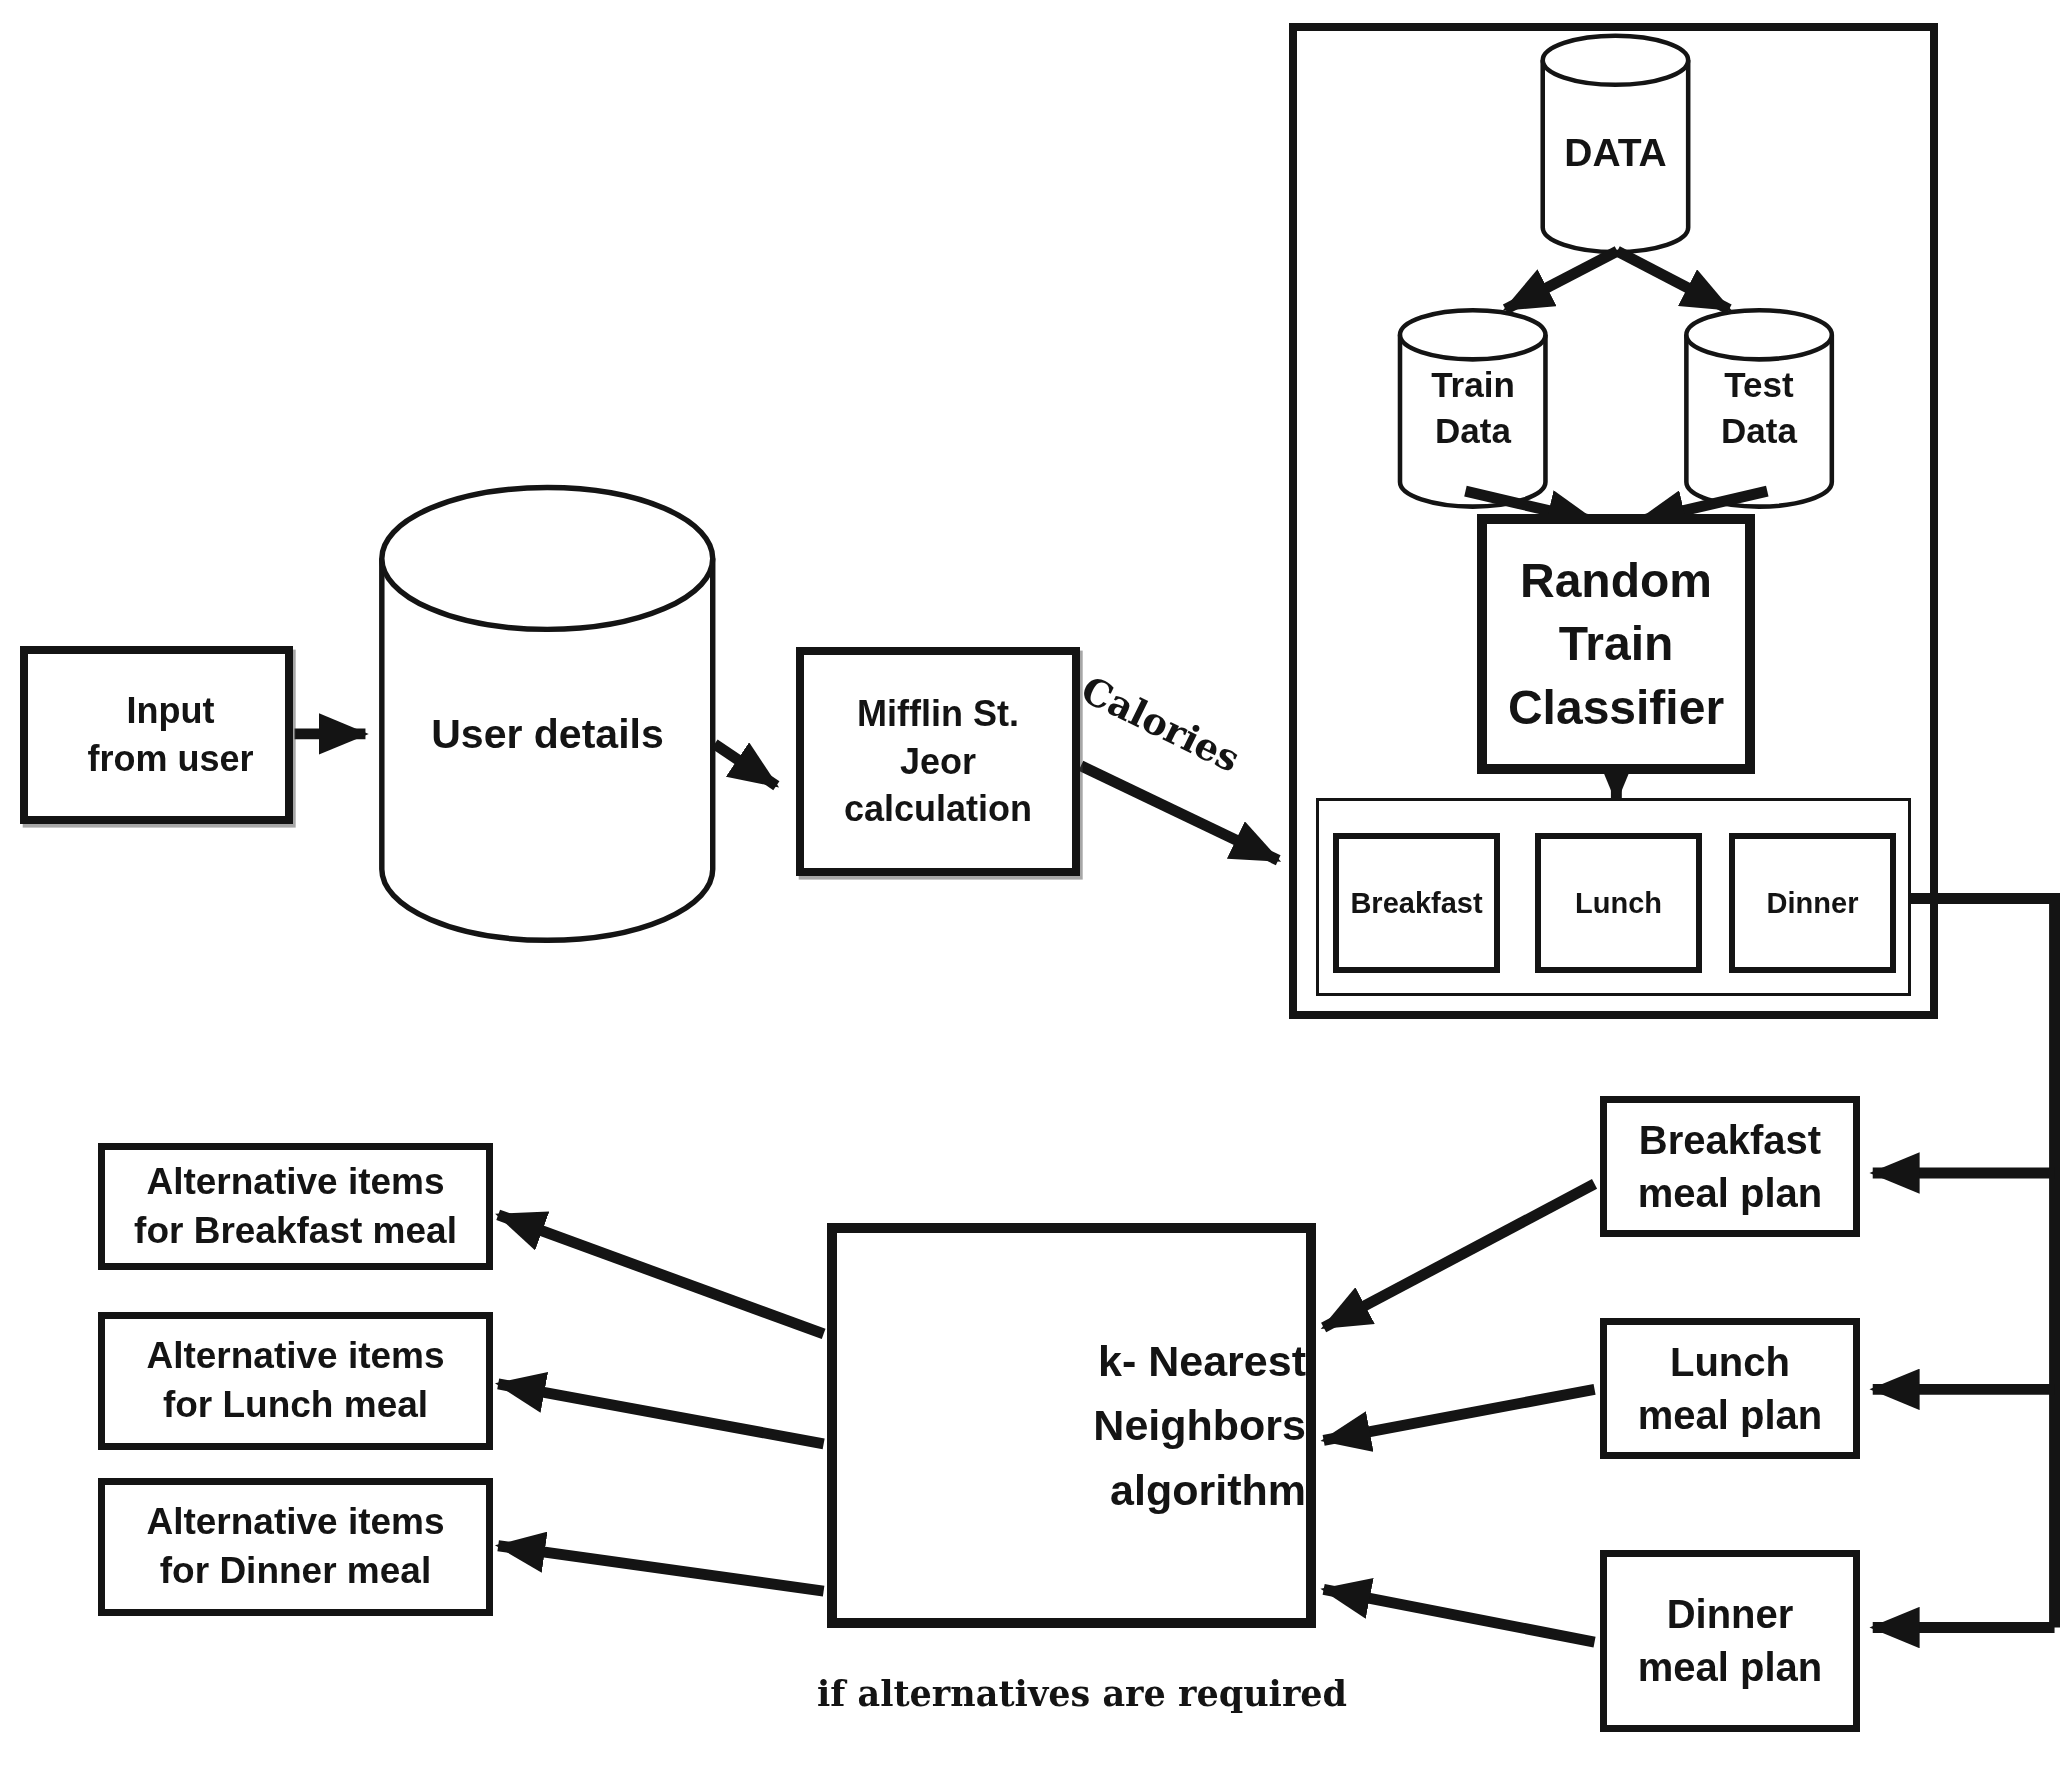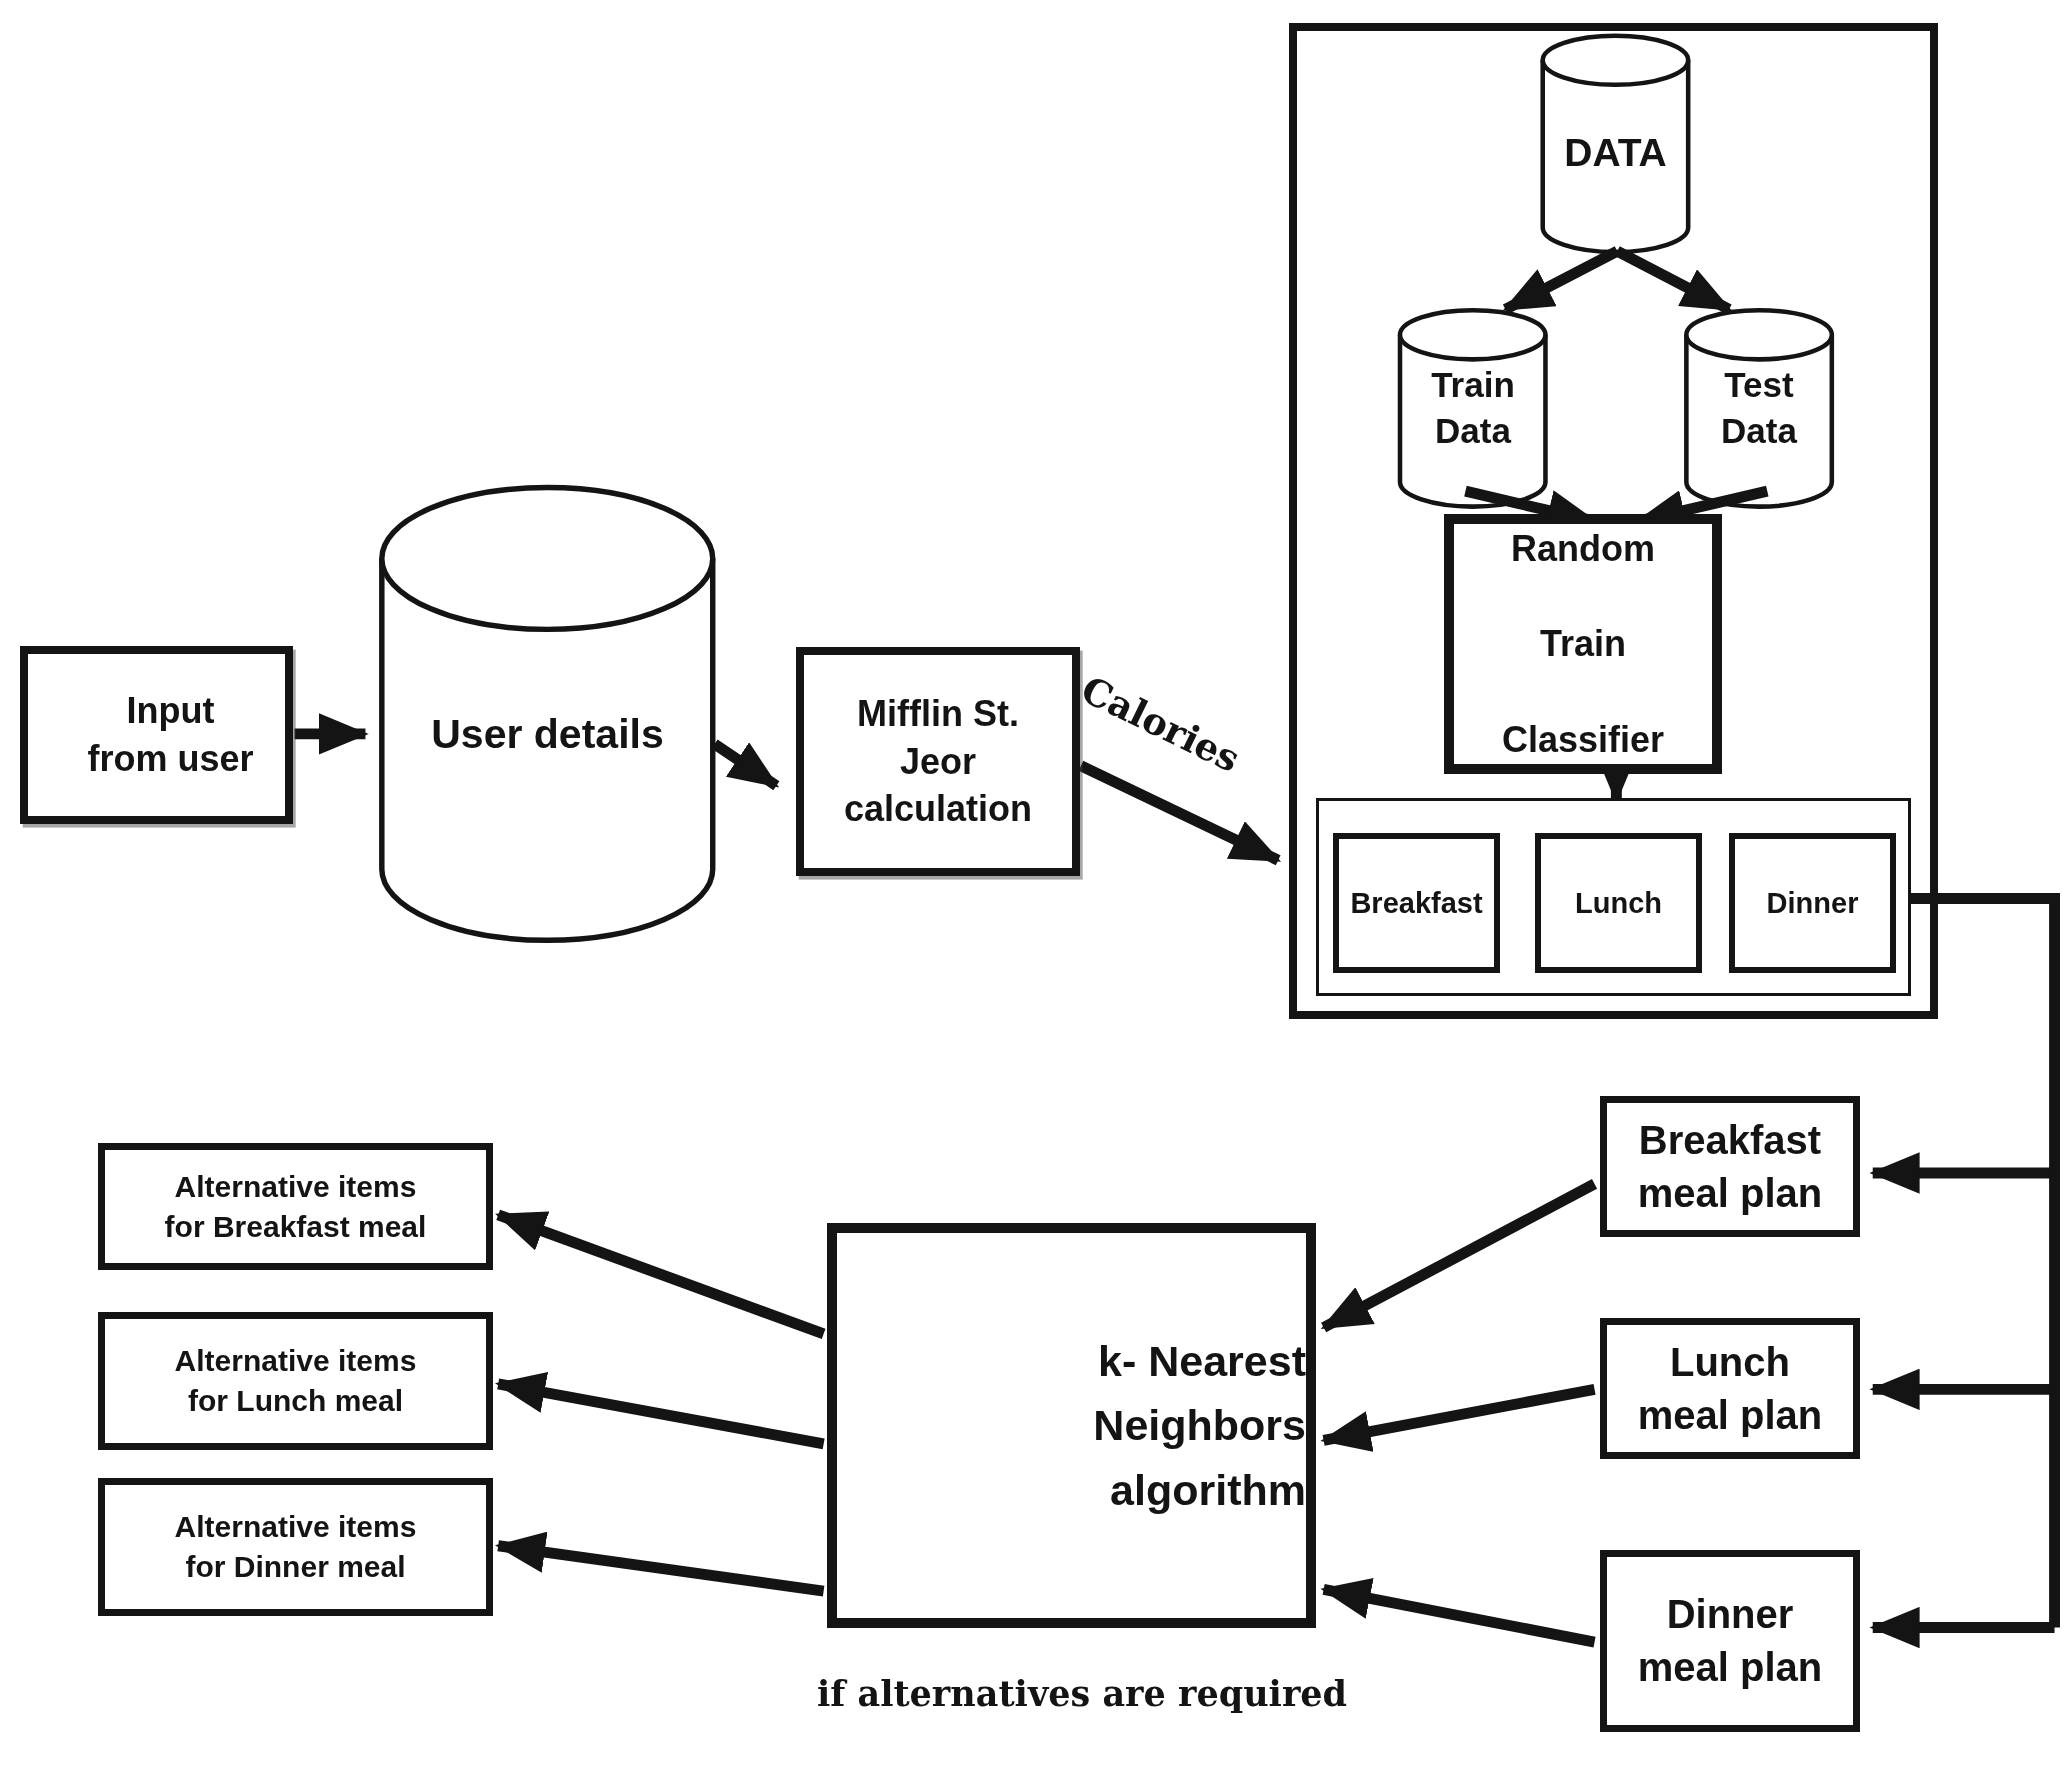--- a/index.html
+++ b/index.html
@@ -53,32 +53,32 @@
     line-height: 1.32;
   }
   .serif {
     font-family: "DejaVu Serif", serif;
     font-weight: 700;
   }
   
   .input-box      { left: 20px;   top: 646px;  width: 273px; height: 178px; border-width: 8.2px;  font-size: 36px; box-shadow: 2.7px 3.6px 0 rgba(60,60,60,.45); padding-left: 28px; }
   .mifflin-box    { left: 796px;  top: 647px;  width: 284px; height: 229px; border-width: 8.2px;  font-size: 36px; box-shadow: 2.7px 3.6px 0 rgba(60,60,60,.45); }
   .big-box        { left: 1289px; top: 23px;   width: 649px; height: 996px; border-width: 8.2px; }
-  .rf-box         { left: 1444px; top: 514px;  width: 278px; height: 260px; border-width: 10px; font-size: 36px; gap: 48px; }
+  .rf-box         { left: 1477px; top: 514px;  width: 278px; height: 260px; border-width: 10px; font-size: 48px; }
   .meals-container{ left: 1316px; top: 798px;  width: 595px; height: 198px; border-width: 3.6px; }
   .meal-box       { top: 833px; width: 167px; height: 140px; border-width: 6.4px; font-size: 29px; }
   .meal-breakfast { left: 1333px; }
   .meal-lunch     { left: 1535px; }
   .meal-dinner    { left: 1729px; }
   .plan-box       { left: 1600px; width: 260px; border-width: 7.3px; font-size: 40px; }
   .plan-breakfast { top: 1096px; height: 141px; }
   .plan-lunch     { top: 1318px; height: 141px; }
   .plan-dinner    { top: 1550px; height: 182px; }
   .knn-box        { left: 827px;  top: 1223px; width: 489px; height: 405px; border-width: 10px; font-size: 43px; line-height: 1.5; align-items: flex-end; }
-  .alt-box        { left: 98px;  width: 395px; border-width: 7.3px; font-size: 30px; }
+  .alt-box        { left: 98px;  width: 395px; border-width: 7.3px; font-size: 37px; }
   .alt-breakfast  { top: 1143px; height: 127px; }
   .alt-lunch      { top: 1312px; height: 138px; }
   .alt-dinner     { top: 1478px; height: 138px; }
   
   .user-details-label { left: 382px;  top: 707px; width: 331px; font-size: 41px; }
   .data-label         { left: 1543px; top: 127px; width: 145px; font-size: 39px; }
   .train-label        { left: 1393px; top: 362px; width: 160px; font-size: 35px; }
   .test-label         { left: 1679px; top: 362px; width: 160px; font-size: 35px; }
   .calories-label     { left: 1046px; top: 700px; width: 229px; font-size: 37px; transform: rotate(26deg); }
   .knn-caption        { left: 800px;  top: 1671px; width: 564px; font-size: 35px; }

